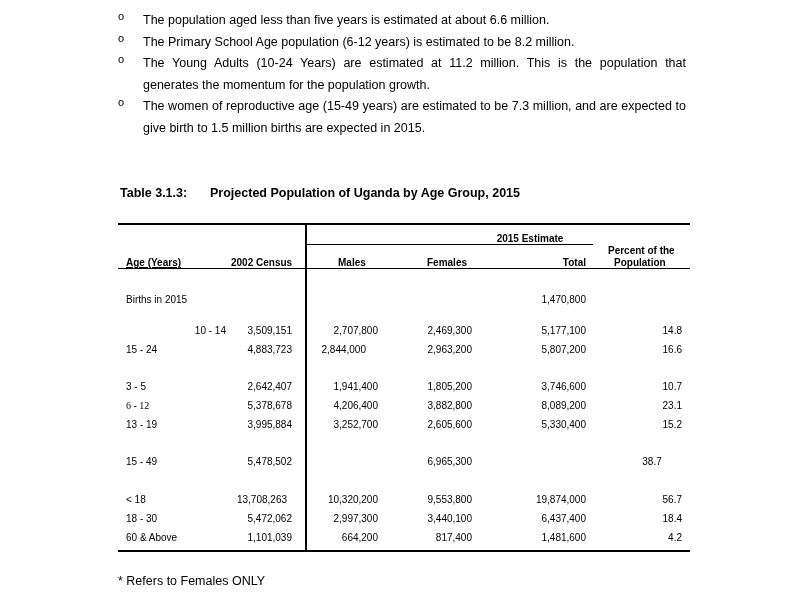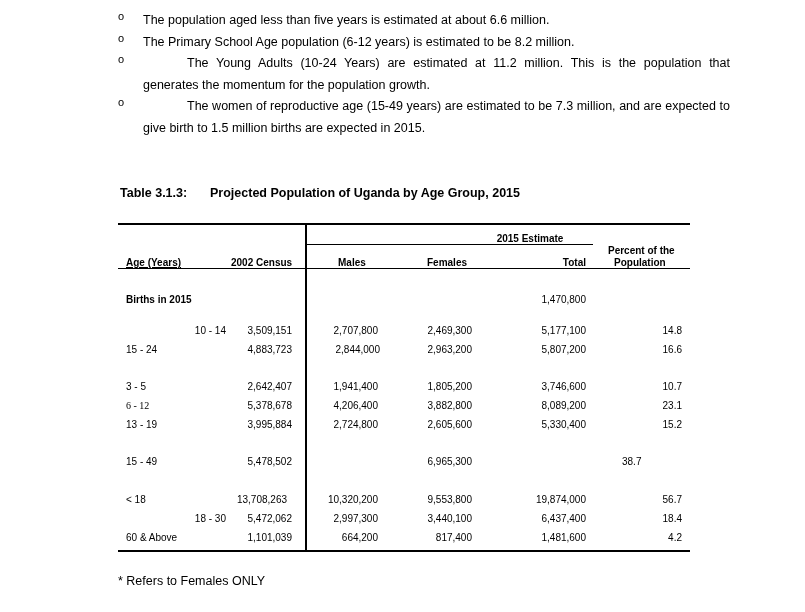--- a/index.html
+++ b/index.html
@@ -1,21 +1,21 @@
 <!DOCTYPE html>
 <html><head>
 <meta charset="utf-8">
 <style>
   html, body { margin:0; padding:0; background:#ffffff; }
   body { width:805px; height:612px; position:relative; overflow:hidden;
          font-family:"Liberation Sans", sans-serif; color:#000; }
   .bullet { position:absolute; left:0; width:805px; font-size:12.5px; }
   .bullet .mark { position:absolute; left:118px; font-size:11px; }
   .bullet .text { position:absolute; left:143px; width:543px; line-height:21px; text-align:justify; }
-  .bullet .text.just-last { text-align-last:justify;margin-left:44px; }
+  .bullet .text.just-last { text-align-last:justify; }
   .caption { position:absolute; top:186px; font-weight:bold; font-size:12.5px; }
   .cap-label { left:120px; }
   .cap-title { left:210px; }
   .hline { position:absolute; background:#000; }
   .vline { position:absolute; background:#000; }
   .cell { position:absolute; font-size:10px; white-space:nowrap; }
   .hdr { font-weight:bold; font-size:10px; position:absolute; white-space:nowrap; }
   .ul { text-decoration:underline; }
   .r { text-align:right; }
   .c { text-align:center; }
@@ -56,39 +56,39 @@
 <div class="hdr ul" style="left:126px; top:257px;">Age (Years)</div>
 <div class="hdr" style="left:231px; top:257px;">2002 Census</div>
 <div class="hdr" style="left:338px; top:257px;">Males</div>
 <div class="hdr" style="left:427px; top:257px;">Females</div>
 <div class="hdr r" style="left:500px; width:86px; top:257px;">Total</div>
 <div class="hdr" style="left:608px; top:245px;">Percent of the</div>
 <div class="hdr" style="left:614px; top:257px;">Population</div>
 
 <div id="rows">
     <div>
-      <div class="cell" style="left: 126px; width: 100px; top: 294px; text-align: left; font-weight: bold;">Births in 2015</div>
+      <div class="cell" style="left: 126px; width: 100px; top: 294px; text-align: left; font-weight: normal;">Births in 2015</div>
       <div class="cell" style="left: 232px; width: 60px; top: 294px; text-align: right;"></div>
       <div class="cell" style="left: 318px; width: 60px; top: 294px; text-align: right;"></div>
       <div class="cell" style="left: 412px; width: 60px; top: 294px; text-align: right;"></div>
       <div class="cell" style="left: 506px; width: 80px; top: 294px; text-align: right;">1,470,800</div>
       <div class="cell" style="left: 622px; width: 60px; top: 294px; text-align: right;"></div>
     </div>
     <div>
       <div class="cell" style="left: 126px; width: 100px; top: 325px; text-align: right;">10 - 14</div>
       <div class="cell" style="left: 232px; width: 60px; top: 325px; text-align: right;">3,509,151</div>
       <div class="cell" style="left: 318px; width: 60px; top: 325px; text-align: right;">2,707,800</div>
       <div class="cell" style="left: 412px; width: 60px; top: 325px; text-align: right;">2,469,300</div>
       <div class="cell" style="left: 506px; width: 80px; top: 325px; text-align: right;">5,177,100</div>
       <div class="cell" style="left: 622px; width: 60px; top: 325px; text-align: right;">14.8</div>
     </div>
     <div>
       <div class="cell" style="left: 126px; width: 100px; top: 344px; text-align: left;">15 - 24</div>
       <div class="cell" style="left: 232px; width: 60px; top: 344px; text-align: right;">4,883,723</div>
-      <div class="cell" style="left: 320px; width: 60px; top: 344px; text-align: right;">2,844,000</div>
+      <div class="cell" style="left: 306px; width: 60px; top: 344px; text-align: right;">2,844,000</div>
       <div class="cell" style="left: 412px; width: 60px; top: 344px; text-align: right;">2,963,200</div>
       <div class="cell" style="left: 506px; width: 80px; top: 344px; text-align: right;">5,807,200</div>
       <div class="cell" style="left: 622px; width: 60px; top: 344px; text-align: right;">16.6</div>
     </div>
     <div>
       <div class="cell" style="left: 126px; width: 100px; top: 381px; text-align: left;">3  - 5</div>
       <div class="cell" style="left: 232px; width: 60px; top: 381px; text-align: right;">2,642,407</div>
       <div class="cell" style="left: 318px; width: 60px; top: 381px; text-align: right;">1,941,400</div>
       <div class="cell" style="left: 412px; width: 60px; top: 381px; text-align: right;">1,805,200</div>
       <div class="cell" style="left: 506px; width: 80px; top: 381px; text-align: right;">3,746,600</div>
@@ -98,43 +98,43 @@
       <div class="cell" style="left: 126px; width: 100px; top: 400px; text-align: left; font-family: Liberation Serif, serif;">6 - 12</div>
       <div class="cell" style="left: 232px; width: 60px; top: 400px; text-align: right;">5,378,678</div>
       <div class="cell" style="left: 318px; width: 60px; top: 400px; text-align: right;">4,206,400</div>
       <div class="cell" style="left: 412px; width: 60px; top: 400px; text-align: right;">3,882,800</div>
       <div class="cell" style="left: 506px; width: 80px; top: 400px; text-align: right;">8,089,200</div>
       <div class="cell" style="left: 622px; width: 60px; top: 400px; text-align: right;">23.1</div>
     </div>
     <div>
       <div class="cell" style="left: 126px; width: 100px; top: 419px; text-align: left;">13 - 19</div>
       <div class="cell" style="left: 232px; width: 60px; top: 419px; text-align: right;">3,995,884</div>
-      <div class="cell" style="left: 318px; width: 60px; top: 419px; text-align: right;">2,724,800</div>
+      <div class="cell" style="left: 318px; width: 60px; top: 419px; text-align: right;">3,252,700</div>
       <div class="cell" style="left: 412px; width: 60px; top: 419px; text-align: right;">2,605,600</div>
       <div class="cell" style="left: 506px; width: 80px; top: 419px; text-align: right;">5,330,400</div>
       <div class="cell" style="left: 622px; width: 60px; top: 419px; text-align: right;">15.2</div>
     </div>
     <div>
       <div class="cell" style="left: 126px; width: 100px; top: 456px; text-align: left;">15 - 49</div>
       <div class="cell" style="left: 232px; width: 60px; top: 456px; text-align: right;">5,478,502</div>
       <div class="cell" style="left: 318px; width: 60px; top: 456px; text-align: right;"></div>
       <div class="cell" style="left: 412px; width: 60px; top: 456px; text-align: right;">6,965,300</div>
       <div class="cell" style="left: 506px; width: 80px; top: 456px; text-align: right;"></div>
-      <div class="cell" style="left: 622px; width: 60px; top: 456px; text-align: left;">38.7</div>
+      <div class="cell" style="left: 622px; width: 60px; top: 456px; text-align: center;">38.7</div>
     </div>
     <div>
       <div class="cell" style="left: 126px; width: 100px; top: 494px; text-align: left;">&lt; 18</div>
       <div class="cell" style="left: 232px; width: 60px; top: 494px; text-align: center;">13,708,263</div>
       <div class="cell" style="left: 318px; width: 60px; top: 494px; text-align: right;">10,320,200</div>
       <div class="cell" style="left: 412px; width: 60px; top: 494px; text-align: right;">9,553,800</div>
       <div class="cell" style="left: 506px; width: 80px; top: 494px; text-align: right;">19,874,000</div>
       <div class="cell" style="left: 622px; width: 60px; top: 494px; text-align: right;">56.7</div>
     </div>
     <div>
-      <div class="cell" style="left: 126px; width: 100px; top: 513px; text-align: right;">18 - 30</div>
+      <div class="cell" style="left: 126px; width: 100px; top: 513px; text-align: left;">18 - 30</div>
       <div class="cell" style="left: 232px; width: 60px; top: 513px; text-align: right;">5,472,062</div>
       <div class="cell" style="left: 318px; width: 60px; top: 513px; text-align: right;">2,997,300</div>
       <div class="cell" style="left: 412px; width: 60px; top: 513px; text-align: right;">3,440,100</div>
       <div class="cell" style="left: 506px; width: 80px; top: 513px; text-align: right;">6,437,400</div>
       <div class="cell" style="left: 622px; width: 60px; top: 513px; text-align: right;">18.4</div>
     </div>
     <div>
       <div class="cell" style="left: 126px; width: 100px; top: 532px; text-align: left;">60 &amp; Above</div>
       <div class="cell" style="left: 232px; width: 60px; top: 532px; text-align: right;">1,101,039</div>
       <div class="cell" style="left: 318px; width: 60px; top: 532px; text-align: right;">664,200</div>

